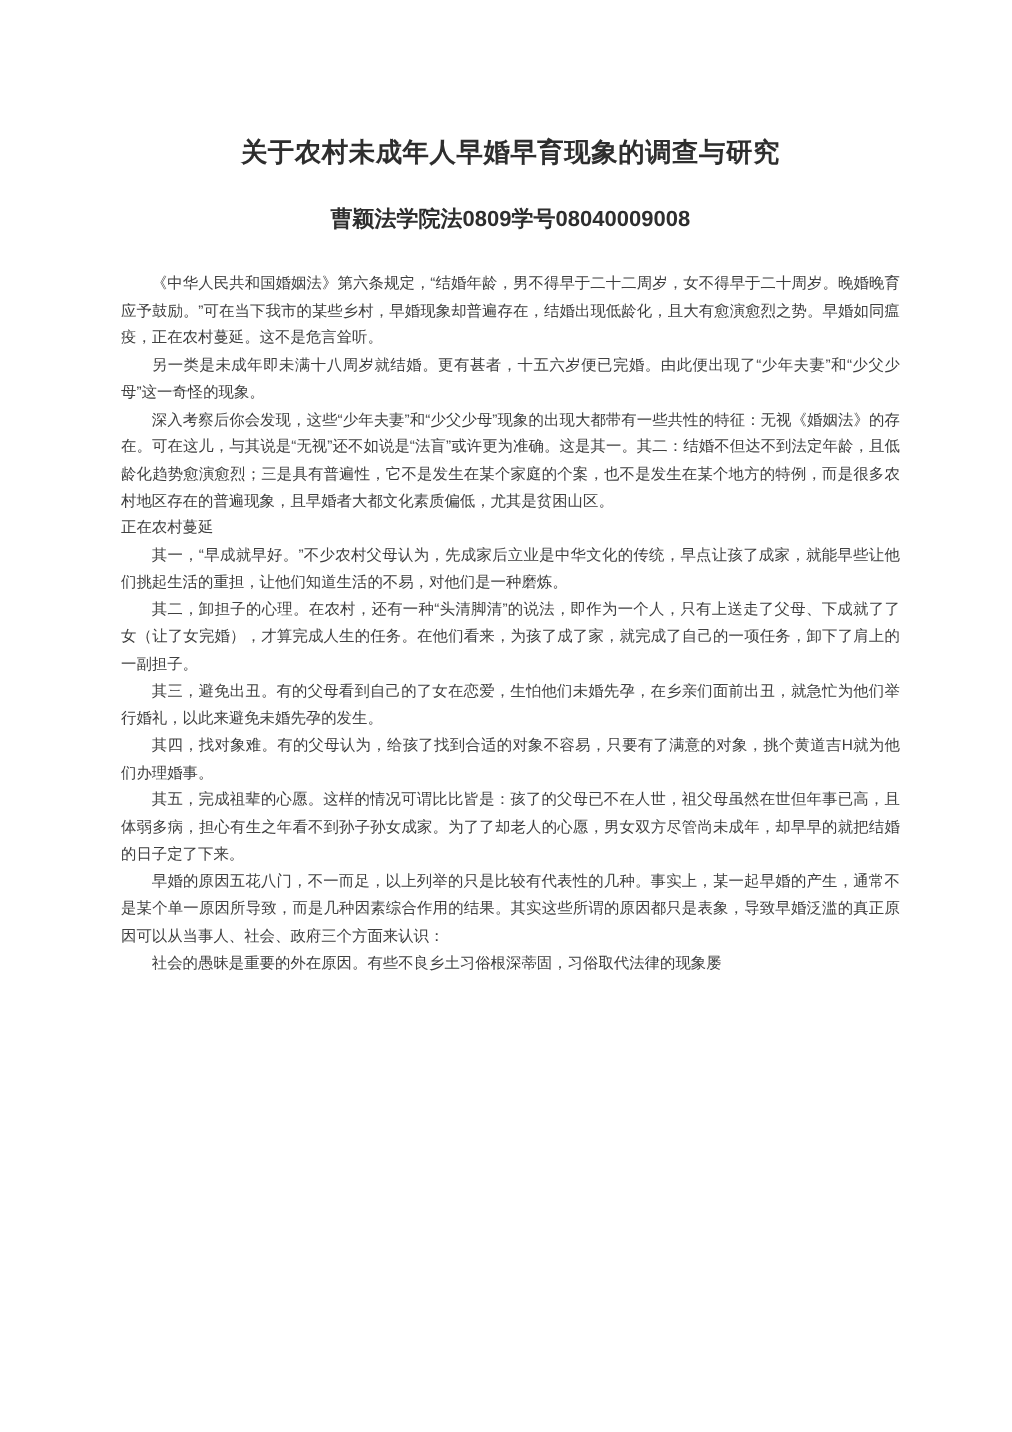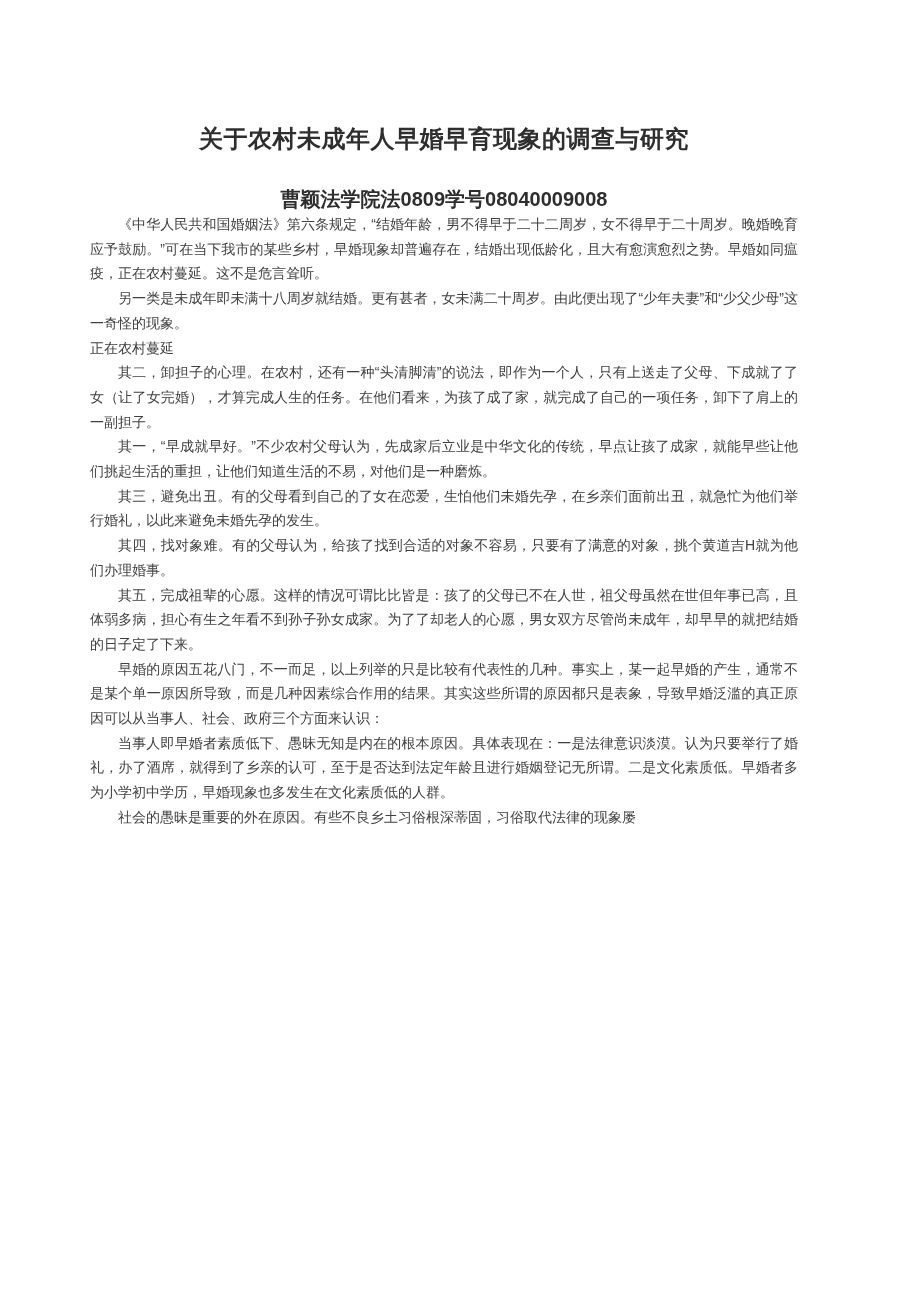--- a/index.html
+++ b/index.html
@@ -12,63 +12,64 @@
   }
   .page {
     width: 920px;
     height: 1302px;
     background: #ffffff;
     position: relative;
   }
   .content {
     position: absolute;
     top: 124px;
-    left: 90px;
+    left: 110px;
     width: 708px;
   }
   .doc-title {
     font-size: 24px;
     font-weight: 700;
     color: #2e2e2e;
     text-align: center;
     letter-spacing: 0.5px;
     line-height: 30px;
     margin-bottom: 32px;
   }
   .doc-byline {
     font-size: 20px;
     font-weight: 700;
     color: #2e2e2e;
     text-align: center;
     line-height: 26px;
+    margin-bottom: 33px;
   }
   .doc-body p {
     font-size: 14px;
     line-height: 24.7px;
     color: #404040;
     text-align: justify;
     word-break: break-all;
     margin: 0;
   }
   .doc-body p.indent { text-indent: 2em; }
 </style>
 </head>
 <body>
 
 <div class="page">
   <div class="content">
     <h1 class="doc-title">关于农村未成年人早婚早育现象的调查与研究</h1>
     <h2 class="doc-byline">曹颖法学院法0809学号08040009008</h2>
     <div class="doc-body">
         <p class="indent">《中华人民共和国婚姻法》第六条规定，“结婚年龄，男不得早于二十二周岁，女不得早于二十周岁。晚婚晚育应予鼓励。”可在当下我市的某些乡村，早婚现象却普遍存在，结婚出现低龄化，且大有愈演愈烈之势。早婚如同瘟疫，正在农村蔓延。这不是危言耸听。</p>
-        <p class="indent">另一类是未成年即未满十八周岁就结婚。更有甚者，女未满二十周岁。由此便出现了“少年夫妻”和“少父少母”这一奇怪的现象。</p>
+        <p class="indent">另一类是未成年即未满十八周岁就结婚。更有甚者，十五六岁便已完婚。由此便出现了“少年夫妻”和“少父少母”这一奇怪的现象。</p>
+        <p class="indent">深入考察后你会发现，这些“少年夫妻”和“少父少母”现象的出现大都带有一些共性的特征：无视《婚姻法》的存在。可在这儿，与其说是“无视”还不如说是“法盲”或许更为准确。这是其一。其二：结婚不但达不到法定年龄，且低龄化趋势愈演愈烈；三是具有普遍性，它不是发生在某个家庭的个案，也不是发生在某个地方的特例，而是很多农村地区存在的普遍现象，且早婚者大都文化素质偏低，尤其是贫困山区。</p>
         <p class="flush">正在农村蔓延</p>
+        <p class="indent">其一，“早成就早好。”不少农村父母认为，先成家后立业是中华文化的传统，早点让孩了成家，就能早些让他们挑起生活的重担，让他们知道生活的不易，对他们是一种磨炼。</p>
         <p class="indent">其二，卸担子的心理。在农村，还有一种“头清脚清”的说法，即作为一个人，只有上送走了父母、下成就了了女（让了女完婚），才算完成人生的任务。在他们看来，为孩了成了家，就完成了自己的一项任务，卸下了肩上的一副担子。</p>
-        <p class="indent">其一，“早成就早好。”不少农村父母认为，先成家后立业是中华文化的传统，早点让孩了成家，就能早些让他们挑起生活的重担，让他们知道生活的不易，对他们是一种磨炼。</p>
         <p class="indent">其三，避免出丑。有的父母看到自己的了女在恋爱，生怕他们未婚先孕，在乡亲们面前出丑，就急忙为他们举行婚礼，以此来避免未婚先孕的发生。</p>
         <p class="indent">其四，找对象难。有的父母认为，给孩了找到合适的对象不容易，只要有了满意的对象，挑个黄道吉H就为他们办理婚事。</p>
         <p class="indent">其五，完成祖辈的心愿。这样的情况可谓比比皆是：孩了的父母已不在人世，祖父母虽然在世但年事已高，且体弱多病，担心有生之年看不到孙子孙女成家。为了了却老人的心愿，男女双方尽管尚未成年，却早早的就把结婚的日子定了下来。</p>
         <p class="indent">早婚的原因五花八门，不一而足，以上列举的只是比较有代表性的几种。事实上，某一起早婚的产生，通常不是某个单一原因所导致，而是几种因素综合作用的结果。其实这些所谓的原因都只是表象，导致早婚泛滥的真正原因可以从当事人、社会、政府三个方面来认识：</p>
-        <p class="indent">当事人即早婚者素质低下、愚昧无知是内在的根本原因。具体表现在：一是法律意识淡漠。认为只要举行了婚礼，办了酒席，就得到了乡亲的认可，至于是否达到法定年龄且进行婚姻登记无所谓。二是文化素质低。早婚者多为小学初中学历，早婚现象也多发生在文化素质低的人群。</p>
         <p class="indent">社会的愚昧是重要的外在原因。有些不良乡土习俗根深蒂固，习俗取代法律的现象屡</p>
       </div>
   </div>
 </div>
 
 </body></html>

